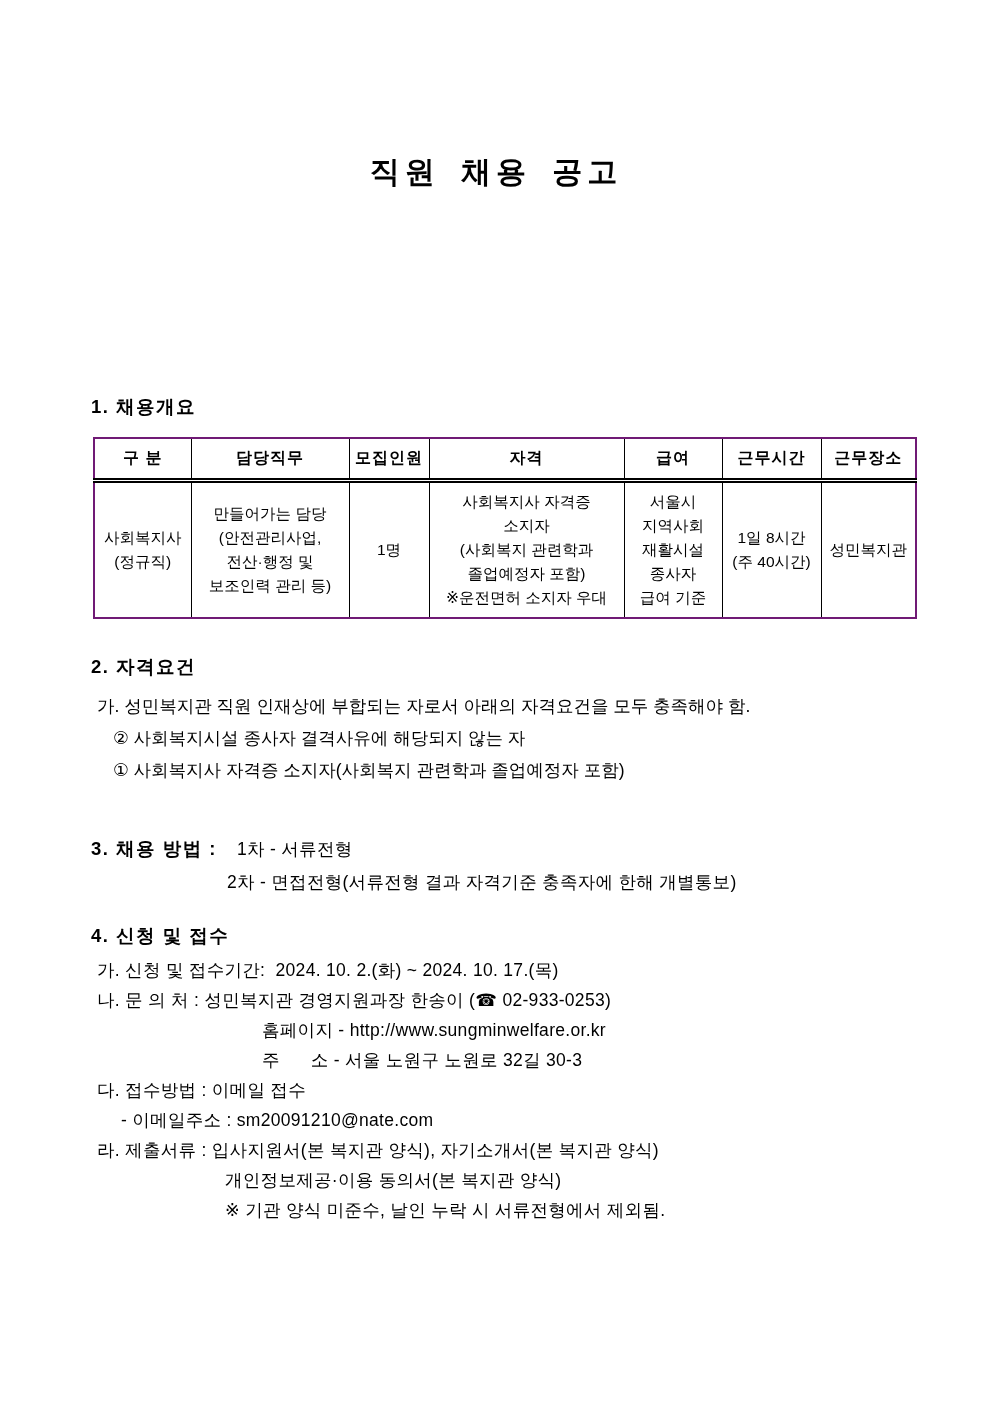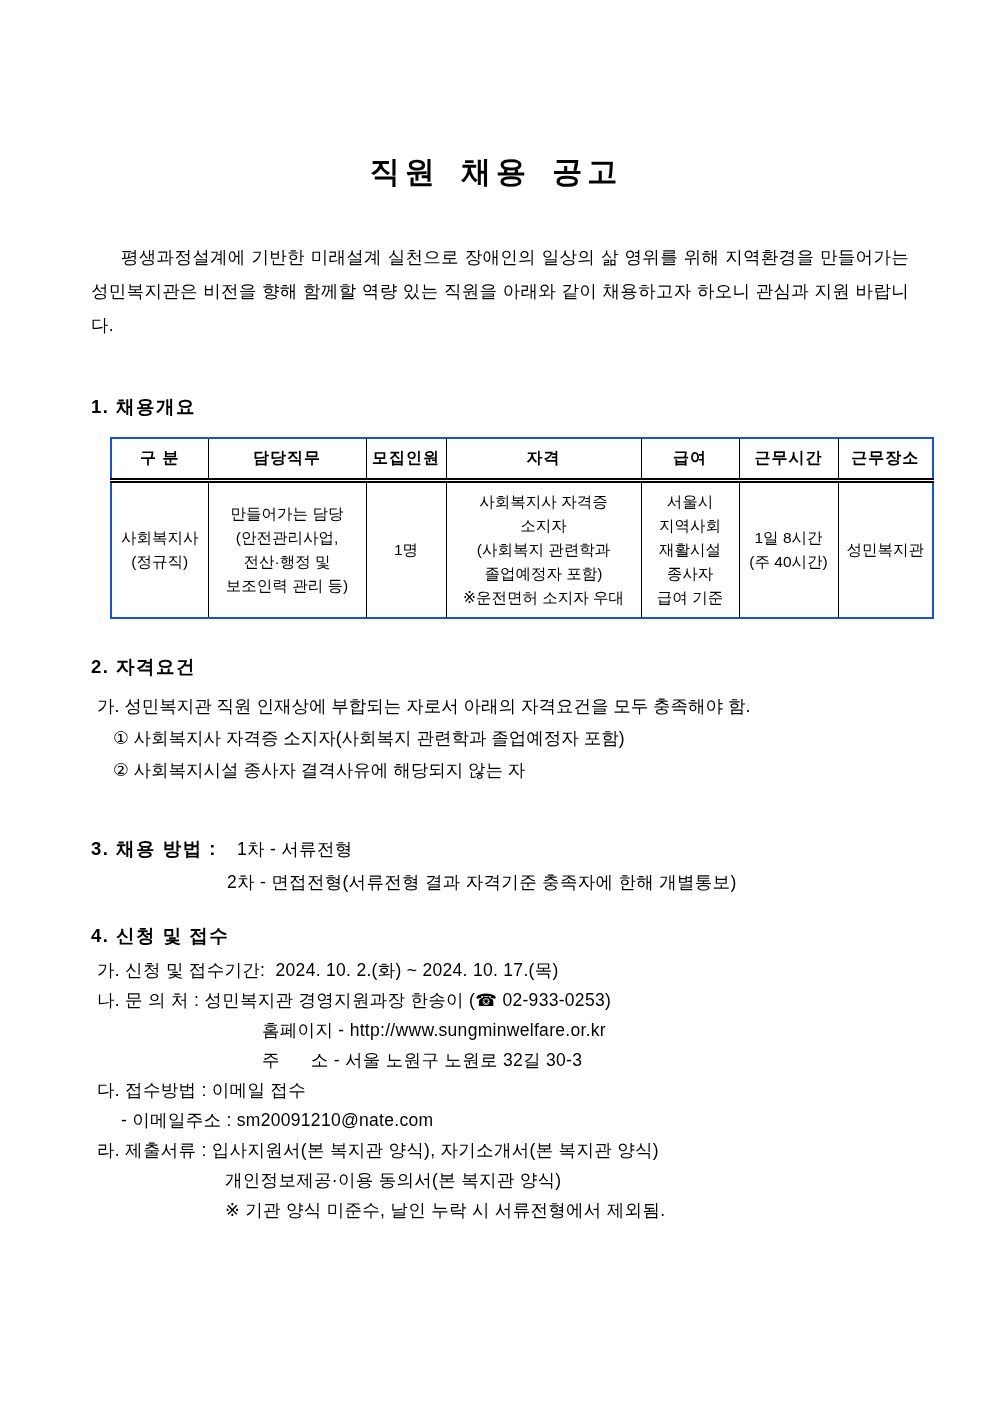--- a/index.html
+++ b/index.html
@@ -37,25 +37,25 @@
   }
   .sec-heading {
     font-size: 18.5px;
     font-weight: 700;
     letter-spacing: 1.5px;
   }
   .sec1-heading { position: absolute; top: 394px; left: 91px; }
 
   table.recruit-table {
     position: absolute;
-    top: 437px; left: 110px;
+    top: 437px; left: 93px;
     width: 822px;
     border-collapse: collapse;
     table-layout: fixed;
-    border: 2px solid #1d4ed8;
+    border: 2px solid #701a75;
     font-size: 15.5px;
   }
   table.recruit-table th {
     border: 1px solid #000;
     border-bottom: 5px double #000;
     height: 42px;
     font-weight: 700;
     font-size: 16px;
     letter-spacing: 1px;
     text-align: center;
@@ -89,21 +89,20 @@
   .sec4 .ind-mail { padding-left: 30px; }
   .sec4 .ind-cont { padding-left: 134px; }
 </style>
 </head>
 <body>
 
 <div class="page">
 
   <h1 class="doc-title">직원 채용 공고</h1>
 
-  <p class="intro">평생과정설계에 기반한 미래설계 실천으로 장애인의 일상의 삶 영위를 위해 지역환경을 만들어가는 성민복지관은 비전을 향해 함께할 역량 있는 직원을 아래와 같이 채용하고자 하오니 관심과 지원 바랍니다.</p>
 
   <h2 class="sec-heading sec1-heading">1. 채용개요</h2>
 
   <table class="recruit-table">
     <colgroup>
       <col style="width:97px">
         <col style="width:158px">
         <col style="width:80px">
       <col style="width:195px">
         <col style="width:98px">
@@ -143,22 +142,22 @@
         <td>1일 8시간
 (주 40시간)</td>
         <td>성민복지관</td>
       </tr>
     </tbody>
   </table>
 
   <div class="sec2">
     <h2 class="sec-heading">2. 자격요건</h2>
     <div class="line item-ga">가. 성민복지관 직원 인재상에 부합되는 자로서 아래의 자격요건을 모두 충족해야 함.</div>
+    <div class="line item-num">② 사회복지시설 종사자 결격사유에 해당되지 않는 자</div>
     <div class="line item-num">① 사회복지사 자격증 소지자(사회복지 관련학과 졸업예정자 포함)</div>
-    <div class="line item-num">② 사회복지시설 종사자 결격사유에 해당되지 않는 자</div>
   </div>
 
   <div class="sec3">
     <div class="line1">
       <span class="sec-heading">3. 채용 방법 :</span><span class="after-heading">1차 - 서류전형</span>
     </div>
     <div class="line2">2차 - 면접전형(서류전형 결과 자격기준 충족자에 한해 개별통보)</div>
   </div>
 
   <div class="sec4">

